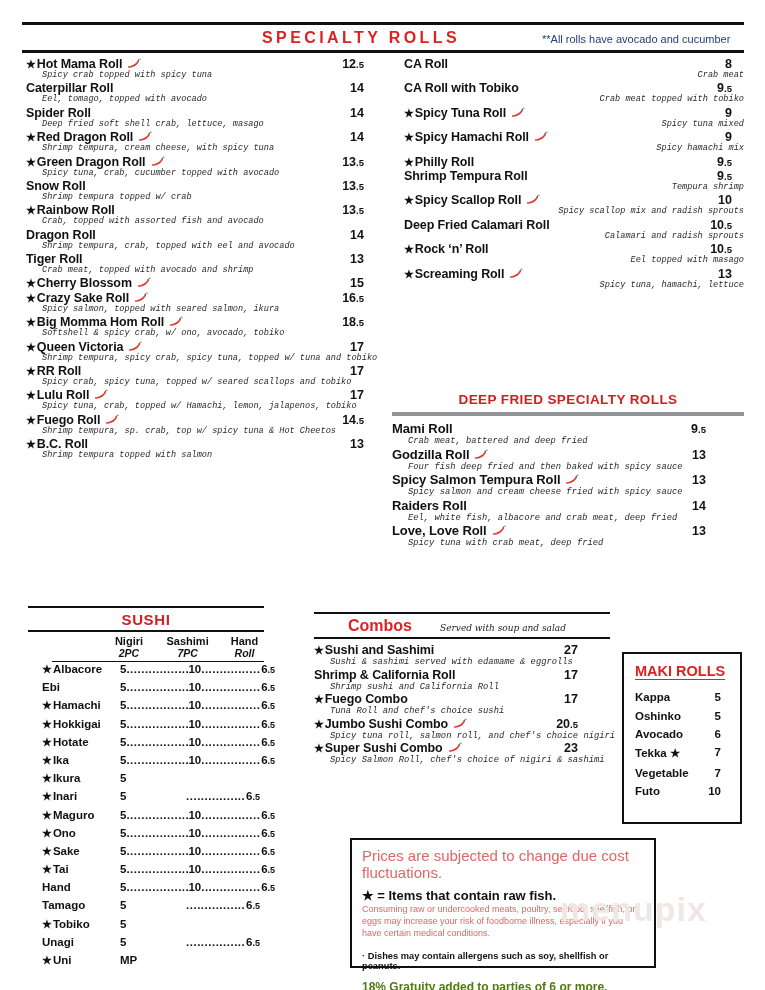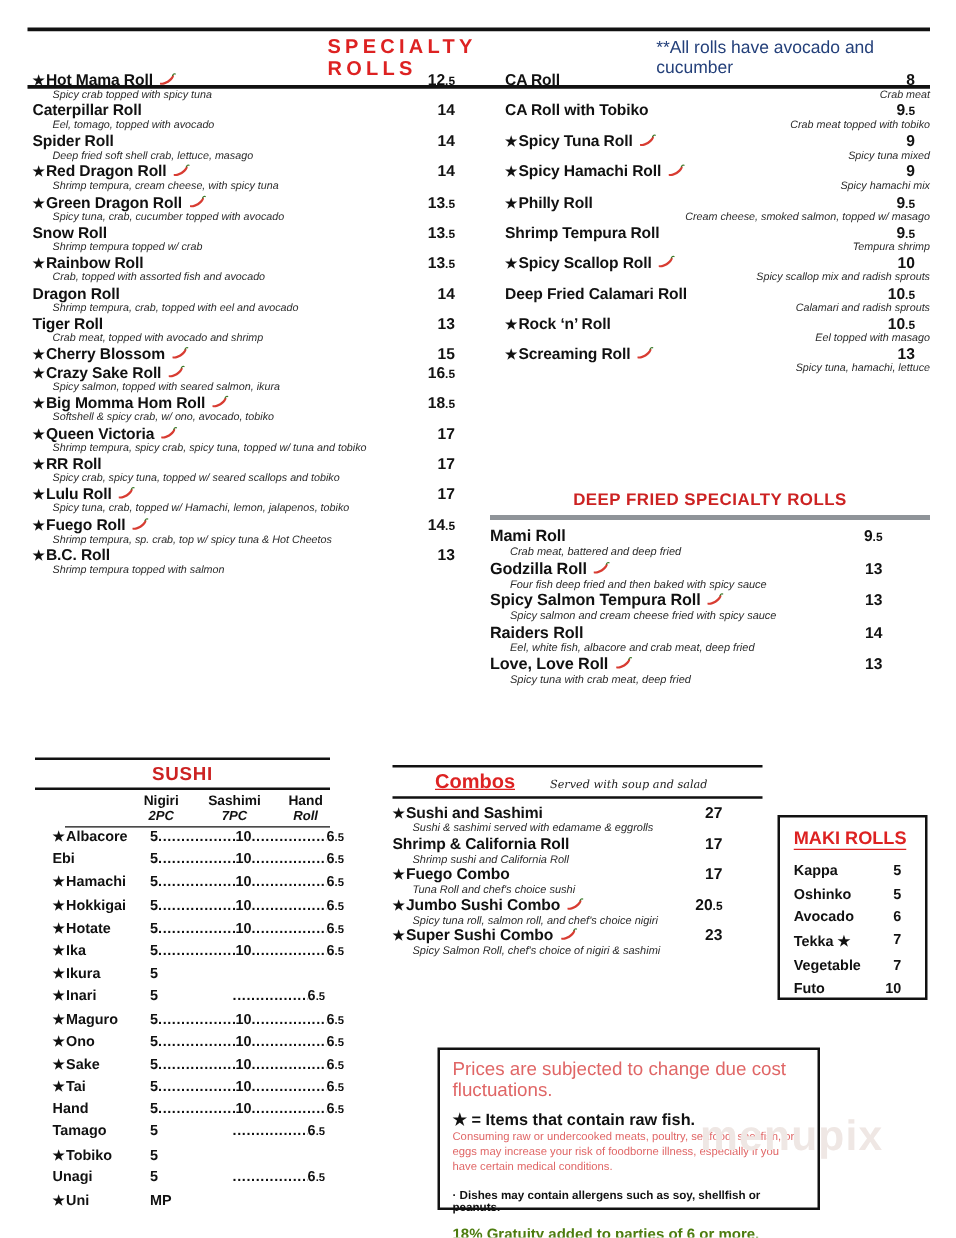--- a/index.html
+++ b/index.html
@@ -32,21 +32,21 @@
     font-size: 12.5px;
     letter-spacing: -0.1px;
     white-space: nowrap;
   }
   .item-price {
     font-weight: bold;
     font-size: 12.5px;
   }
   .item-price .dec { font-size: 9.5px; }
   .item-desc {
-    font-family: Liberation Sans, sans-serif;
+    font-family: Liberation Mono, monospace;
     font-style: italic;
     font-size: 8.6px;
     color: #2a2a2a;
     margin-left: 16px;
     line-height: 1.15;
     white-space: nowrap;
   }
   .star { font-size: 11px; margin-right: 1px; }
   .pepper {
     display: inline-block;
@@ -59,21 +59,21 @@
   .hdr-band { position: absolute; left: 22px; top: 22px; width: 722px; }
   .hdr-inner { display: flex; align-items: baseline; padding: 4px 0 3px 0; }
   .hdr-title {
     color: #d22;
     font-weight: bold;
     font-size: 16px;
     letter-spacing: 3.4px;
     margin-left: 240px;
   }
   .hdr-note {
-    font-size: 14px;
+    font-size: 11px;
     color: #24407a;
     margin-left: 82px;
   }
 
   
   .col-left  { position: absolute; left: 26px;  top: 57px;  width: 348px; }
   .col-right { position: absolute; left: 404px; top: 57px;  width: 340px; text-align: right; }
   .col-left .item-price  { margin-right: 10px; }
   .col-right .item-price { margin-right: 12px; }
   .sp-block { margin-bottom: 0.5px; }
@@ -128,34 +128,34 @@
   .sc-b { width: 62px; display: flex; }
   .sc-b .dots { flex: 1; overflow: hidden; white-space: nowrap; letter-spacing: 0.5px; text-align: center;}
   .sc-bval { width: 20px; text-align: left; }
   .sc-c { width: 60px; display: flex; }
   .sc-c .dots { flex: 1; overflow: hidden; white-space: nowrap; letter-spacing: 0.5px; text-align: center;}
   .sc-cval { width: 26px; text-align: left; }
 
   
   .combos { position: absolute; left: 314px; top: 612px; width: 296px; }
   .combos-hdr { display: flex; align-items: baseline; padding: 3px 0 2px 0; }
-  .combos-title { color: #d22; font-weight: bold; font-size: 16px; margin-left: 34px; text-decoration: underline; }
+  .combos-title { color: #d22; font-weight: bold; font-size: 16px; margin-left: 34px; }
   .combos-note {
     font-family: "DejaVu Serif", serif; font-style: italic;
     font-size: 9px; margin-left: 28px; color: #222;
   }
   .combos .cbody { padding-top: 4px; }
   .combos .item-name { font-size: 12.5px; }
   .combos .item-price { margin-right: 32px; }
   .combos .item-desc { font-size: 8.8px; }
 
   
   .maki {
     position: absolute; left: 622px; top: 652px;
-    width: 120px; height: 148px;
+    width: 120px; height: 172px;
     border: 2px solid #111;
     padding: 8px 11px 0 11px;
   }
   .maki-title {
     color: #d22; font-weight: bold; font-size: 14.5px;
     border-bottom: 1.8px solid #d22;
     display: inline-block; padding-bottom: 0px; margin-bottom: 8px;
   }
   .mrow {
     display: flex; justify-content: space-between;
@@ -381,21 +381,20 @@
                 </svg></span></div>
             <div class="item-price">9</div>
           </div>
           <div class="item-desc">Spicy hamachi mix</div>
         </div>
         <div class="sp-block">
           <div class="item-row">
             <div class="item-name"><span class="star">★</span><span>Philly Roll</span></div>
             <div class="item-price">9<span class="dec">.5</span></div>
           </div>
-          <div class="item-desc">Cream cheese, smoked salmon, topped w/ masago</div>
         </div>
         <div class="sp-block">
           <div class="item-row">
             <div class="item-name"><span>Shrimp Tempura Roll</span></div>
             <div class="item-price">9<span class="dec">.5</span></div>
           </div>
           <div class="item-desc">Tempura shrimp</div>
         </div>
         <div class="sp-block">
           <div class="item-row">

